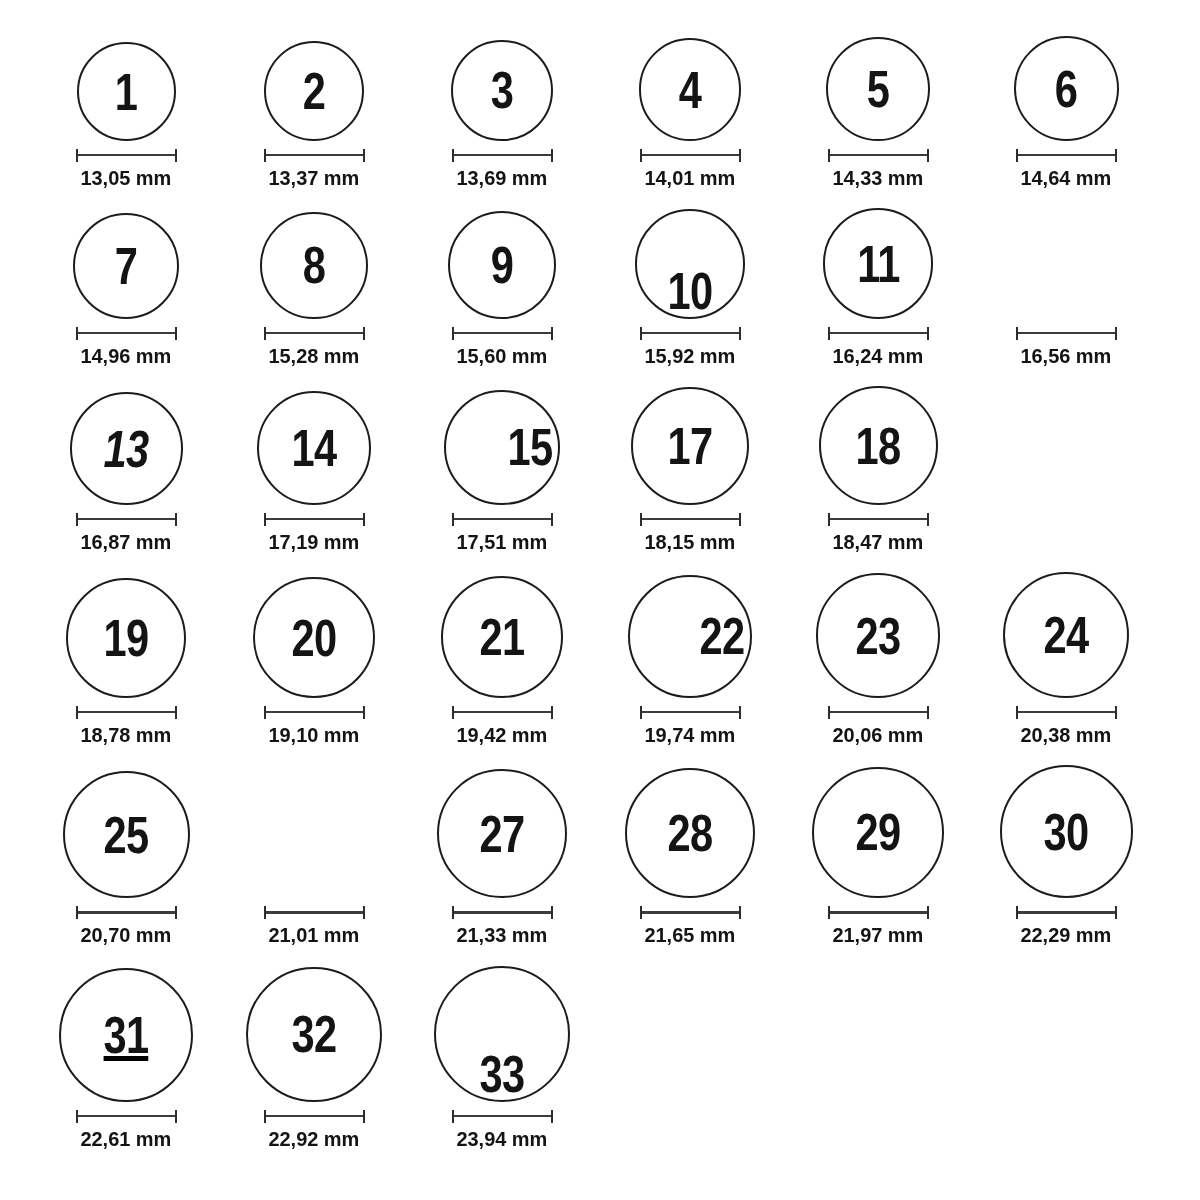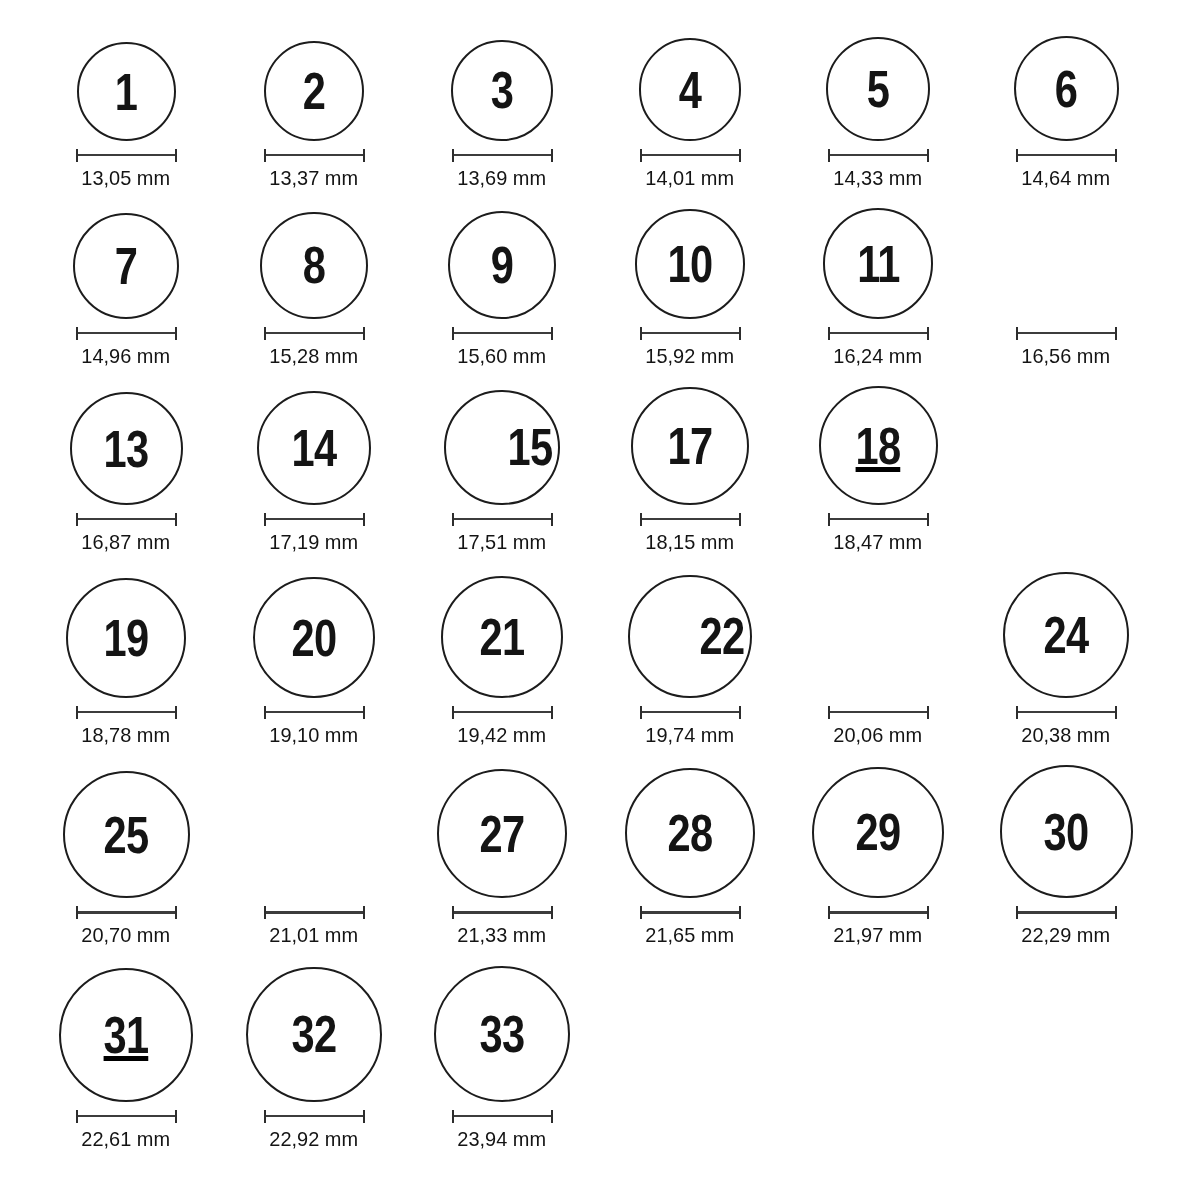--- a/index.html
+++ b/index.html
@@ -67,21 +67,21 @@
     content: "";
     position: absolute;
     left: 0;
     right: 0;
     top: 5px;
     height: 2.2px;
     background: #3c3c3c;
   }
   .label {
     font-size: 21px;
-    font-weight: 400;
+    font-weight: 700;
     color: #141414;
     line-height: 1.15;
     white-space: nowrap;
   }
   .label-inner {
     display: inline-block;
     transform: scaleX(0.95);
     transform-origin: center;
   }
 </style>
@@ -168,21 +168,21 @@
         <div class="cell">
     <div class="circle" style="width: 108.4px; height: 108.4px;">
       <span class="num">9</span>
     </div>
     <div class="dim"></div>
     <div class="label">
       <span class="label-inner">15,60 mm</span>
     </div>
   </div>
         <div class="cell">
-    <div class="circle" style="width: 109.6px; height: 109.6px;">
+    <div class="circle" style="width: 109.6px; height: 109.6px; align-items: flex-end;">
       <span class="num">10</span>
     </div>
     <div class="dim"></div>
     <div class="label">
       <span class="label-inner">15,92 mm</span>
     </div>
   </div>
         <div class="cell">
     <div class="circle" style="width: 110.8px; height: 110.8px;">
       <span class="num">11</span>
@@ -194,21 +194,21 @@
   </div>
         <div class="cell">
     <div class="dim"></div>
     <div class="label">
       <span class="label-inner">16,56 mm</span>
     </div>
   </div>
       </div>
       <div class="row">
         <div class="cell">
-    <div class="circle" style="width: 113px; height: 113px;">
+    <div class="circle" style="width: 113px; height: 113px; font-style: italic;">
       <span class="num">13</span>
     </div>
     <div class="dim"></div>
     <div class="label">
       <span class="label-inner">16,87 mm</span>
     </div>
   </div>
         <div class="cell">
     <div class="circle" style="width: 114.2px; height: 114.2px;">
       <span class="num">14</span>
@@ -230,21 +230,21 @@
         <div class="cell">
     <div class="circle" style="width: 117.8px; height: 117.8px;">
       <span class="num">17</span>
     </div>
     <div class="dim"></div>
     <div class="label">
       <span class="label-inner">18,15 mm</span>
     </div>
   </div>
         <div class="cell">
-    <div class="circle" style="width: 119px; height: 119px; text-decoration: underline;">
+    <div class="circle" style="width: 119px; height: 119px;">
       <span class="num">18</span>
     </div>
     <div class="dim"></div>
     <div class="label">
       <span class="label-inner">18,47 mm</span>
     </div>
   </div>
       </div>
       <div class="row">
         <div class="cell">
@@ -277,20 +277,23 @@
         <div class="cell">
     <div class="circle" style="width: 123.6px; height: 123.6px; justify-content: flex-end;">
       <span class="num">22</span>
     </div>
     <div class="dim"></div>
     <div class="label">
       <span class="label-inner">19,74 mm</span>
     </div>
   </div>
         <div class="cell">
+    <div class="circle" style="width: 124.8px; height: 124.8px;">
+      <span class="num">23</span>
+    </div>
     <div class="dim"></div>
     <div class="label">
       <span class="label-inner">20,06 mm</span>
     </div>
   </div>
         <div class="cell">
     <div class="circle" style="width: 126px; height: 126px;">
       <span class="num">24</span>
     </div>
     <div class="dim"></div>
@@ -365,21 +368,21 @@
         <div class="cell">
     <div class="circle" style="width: 135.2px; height: 135.2px;">
       <span class="num">32</span>
     </div>
     <div class="dim"></div>
     <div class="label">
       <span class="label-inner">22,92 mm</span>
     </div>
   </div>
         <div class="cell">
-    <div class="circle" style="width: 136.4px; height: 136.4px;">
+    <div class="circle" style="width: 136.4px; height: 136.4px; align-items: flex-end;">
       <span class="num">33</span>
     </div>
     <div class="dim"></div>
     <div class="label">
       <span class="label-inner">23,94 mm</span>
     </div>
   </div>
       </div>
     </div>
 </div>

